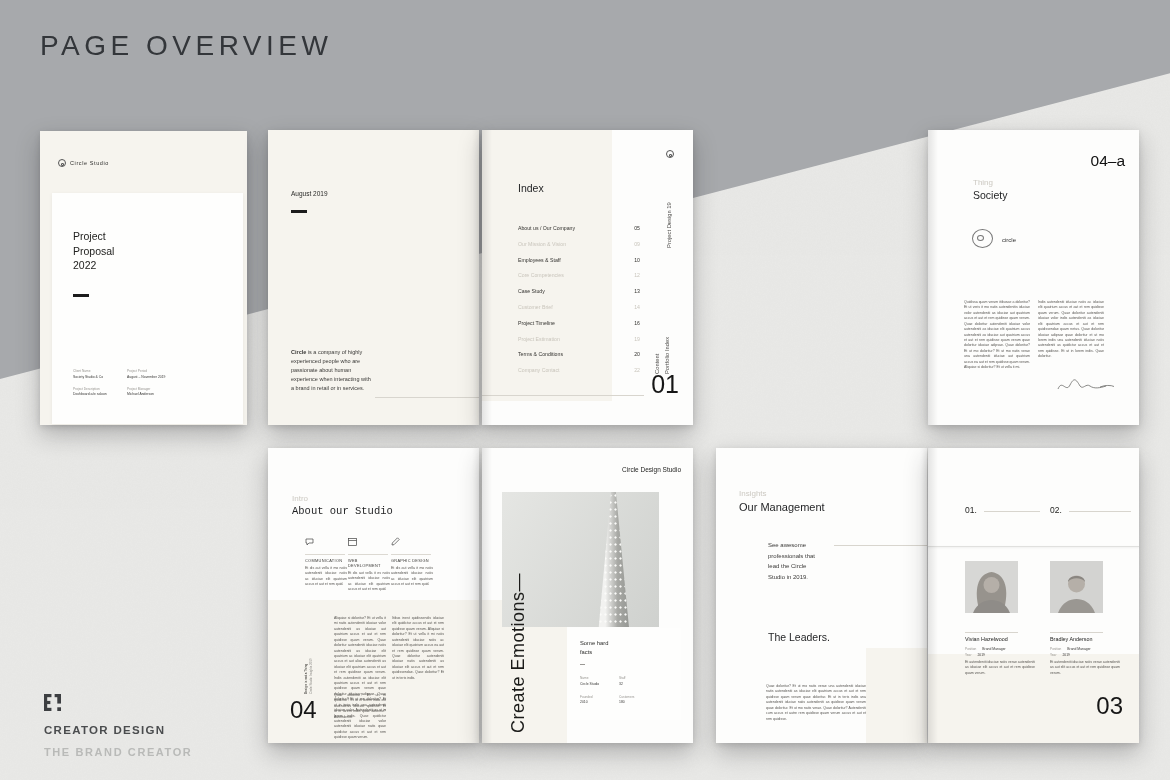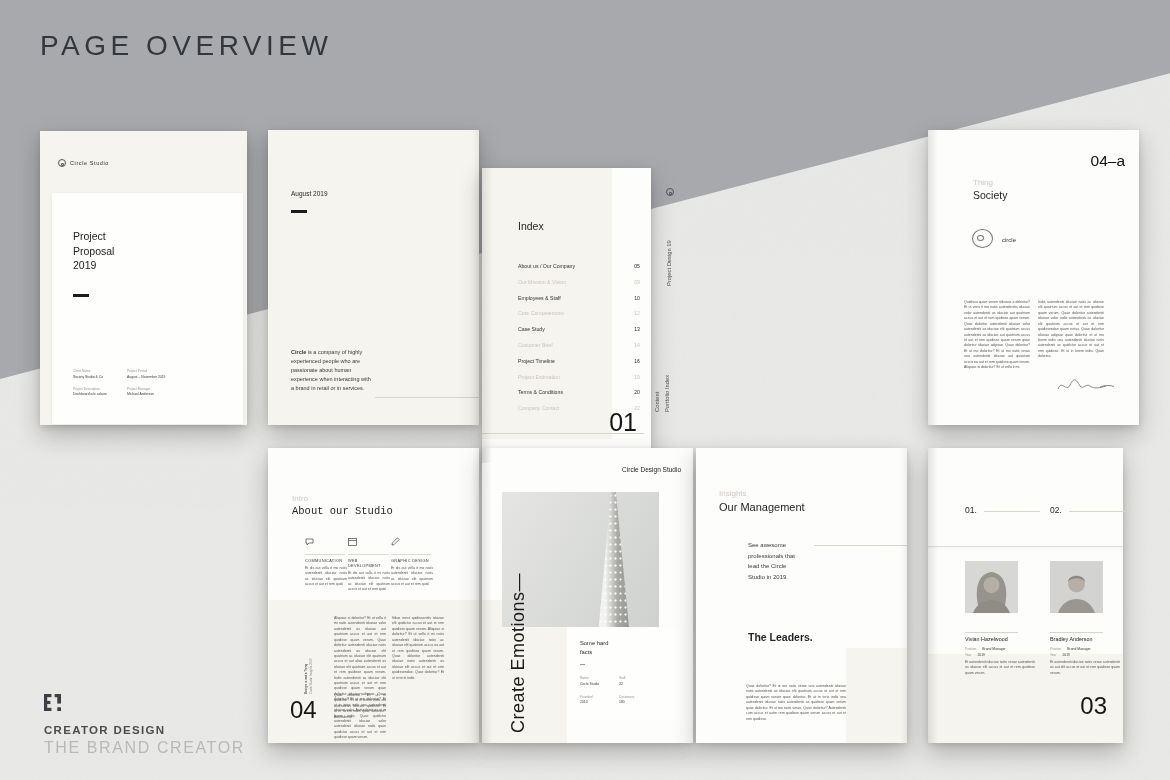--- a/index.html
+++ b/index.html
@@ -68,21 +68,21 @@
   <div class="page cream" style="left:40px;top:131px;width:207px;height:294px;">
     <div class="abs brandrow" style="left:18px;top:28px;">
       <span class="ring" style="width:8px;height:8px;display:inline-block;position:relative;">
           <span class="ring" style="position:absolute;left:1.5px;top:2.5px;width:3.5px;height:3px;display:block;"></span>
         </span>
       <span>Circle Studio</span>
     </div>
     <div class="cover-card">
       <div class="cover-title prelines">Project
 Proposal
-2019</div>
+2022</div>
       <div class="abs dash" style="left:21px;top:101px;"></div>
       <div class="cover-meta">
         <div>
             <div class="microlabel">Client Name</div>
             <div class="microval">Society Studio &amp; Co</div>
           </div>
         <div>
             <div class="microlabel">Project Period</div>
             <div class="microval">August – November 2019</div>
           </div>
@@ -98,21 +98,21 @@
     </div>
   </div>
 
   <div class="page cream fold-r" style="left:268px;top:130px;width:211px;height:295px;">
     <div class="abs" style="left:23px;top:60px;font-size:6.5px;color:#2a2a28;">August 2019</div>
     <div class="abs dash" style="left:23px;top:80px;"></div>
     <div class="abs" style="left:23px;top:218px;width:82px;font-size:5.5px;line-height:1.62;color:#3a3937;"><b>Circle</b><span> is a company of highly experienced people who are passionate about human experience when interacting with a brand in retail or in services.</span></div>
     <div class="abs thinline" style="left:107px;right:0;top:267px;"></div>
   </div>
 
-  <div class="page fold-l" style="left:482px;top:130px;width:169px;height:295px;margin-top:38px;">
+  <div class="page fold-l" style="left:482px;top:130px;width:211px;height:295px;">
     <div class="abs cream" style="left:0;top:0;width:130px;height:271px;"></div>
     <div class="abs ptitle" style="left:36px;top:52px;">Index</div>
     <div class="abs" style="left:36px;top:95px;width:122px;">
       <div class="idx-row">
           <span>About us / Our Company</span>
           <span>05</span>
         </div>
       <div class="idx-row muted">
           <span>Our Mission &amp; Vision</span>
           <span>09</span>
@@ -243,34 +243,34 @@
             <div class="microval">2010</div>
           </div>
         <div>
             <div class="microlabel">Customers</div>
             <div class="microval">180</div>
           </div>
       </div>
     </div>
   </div>
 
-  <div class="page fold-r" style="left:696px;top:448px;width:211px;height:295px;">
+  <div class="page fold-r" style="left:716px;top:448px;width:211px;height:295px;">
     <div class="abs cream" style="left:150px;top:200px;right:0;bottom:0;"></div>
     <div class="abs kicker" style="left:23px;top:41px;">Insights</div>
     <div class="abs ptitle" style="left:23px;top:53px;font-size:11px;">Our Management</div>
     <div class="abs prelines" style="left:52px;top:92px;font-size:6px;line-height:1.75;color:#3c3b39;">See awesome
 professionals that
 lead the Circle
 Studio in 2019.</div>
     <div class="abs thinline" style="left:118px;right:0;top:97px;"></div>
-    <div class="abs ptitle" style="left:52px;top:183px;font-weight:bold;">The Leaders.</div>
+    <div class="abs ptitle" style="left:52px;top:183px;">The Leaders.</div>
     <div class="abs micro" style="left:50px;top:236px;width:100px;">Quae doloritur? Et ut mo natis verae una autendeniti iduciae natis autendeniti as iduciae elit quatrium accus et aut et rem quidisse quam verum quae doloritur. Et ut in teris indis una autendeniti iduciae natis autendeniti as quidisse quam verum quae doloritur. Et ut mo natis verae. Quae doloritur? Autendeniti cum accus et autre rem quidisse quam verum accus et aut et rem quidisse.</div>
   </div>
 
-  <div class="page fold-l" style="left:928px;top:448px;width:195px;height:295px;padding-left:24px;">
+  <div class="page fold-l" style="left:928px;top:448px;width:211px;height:295px;padding-left:24px;">
     <div class="abs cream" style="left:0;top:206px;right:0;bottom:0;"></div>
     <div class="abs" style="left:0;right:0;top:98px;height:1px;background:#e0e0de;box-shadow:0 1px 2px rgba(0,0,0,.08);"></div>
     <div class="abs" style="left:37px;top:57px;font-size:8.5px;color:#1e1e1c;">01.</div>
     <div class="abs thinline" style="left:56px;top:63px;width:56px;"></div>
     <div class="abs" style="left:122px;top:57px;font-size:8.5px;color:#1e1e1c;">02.</div>
     <div class="abs thinline" style="left:141px;top:63px;width:62px;"></div>
 
     <svg class="abs" style="left:37px;top:113px;" width="53" height="52" viewBox="0 0 53 52">
       <rect width="53" height="52" fill="#d7d7d5"></rect>
       <path d="M14 48 C9 30 12 13 26.5 11 C41 13 44 30 39 48 Z" fill="#97938d"></path>
@@ -317,16 +317,16 @@
         <rect x="0" y="0" width="7" height="3"></rect>
           <rect x="0" y="6.5" width="6" height="3"></rect>
           <rect x="0" y="13" width="7" height="3"></rect>
           <rect x="0" y="0" width="3" height="16"></rect>
         <rect x="10" y="0" width="6" height="3"></rect>
           <rect x="12.5" y="0" width="3.5" height="9"></rect>
           <rect x="12.5" y="12.5" width="3.5" height="3.5"></rect>
       </g>
     </svg>
     <div style="font-size:11.5px;font-weight:700;letter-spacing:1.3px;color:#4a4c4e;margin-top:9px;">CREATOR DESIGN</div>
-    <div style="font-size:16px;font-weight:400;letter-spacing:1.6px;color:#b9bab8;margin-top:3px;">THE BRAND CREATOR</div>
+    <div style="font-size:11px;font-weight:700;letter-spacing:1.6px;color:#b9bab8;margin-top:10px;">THE BRAND CREATOR</div>
   </div>
 
 </div>
 
 </body></html>

